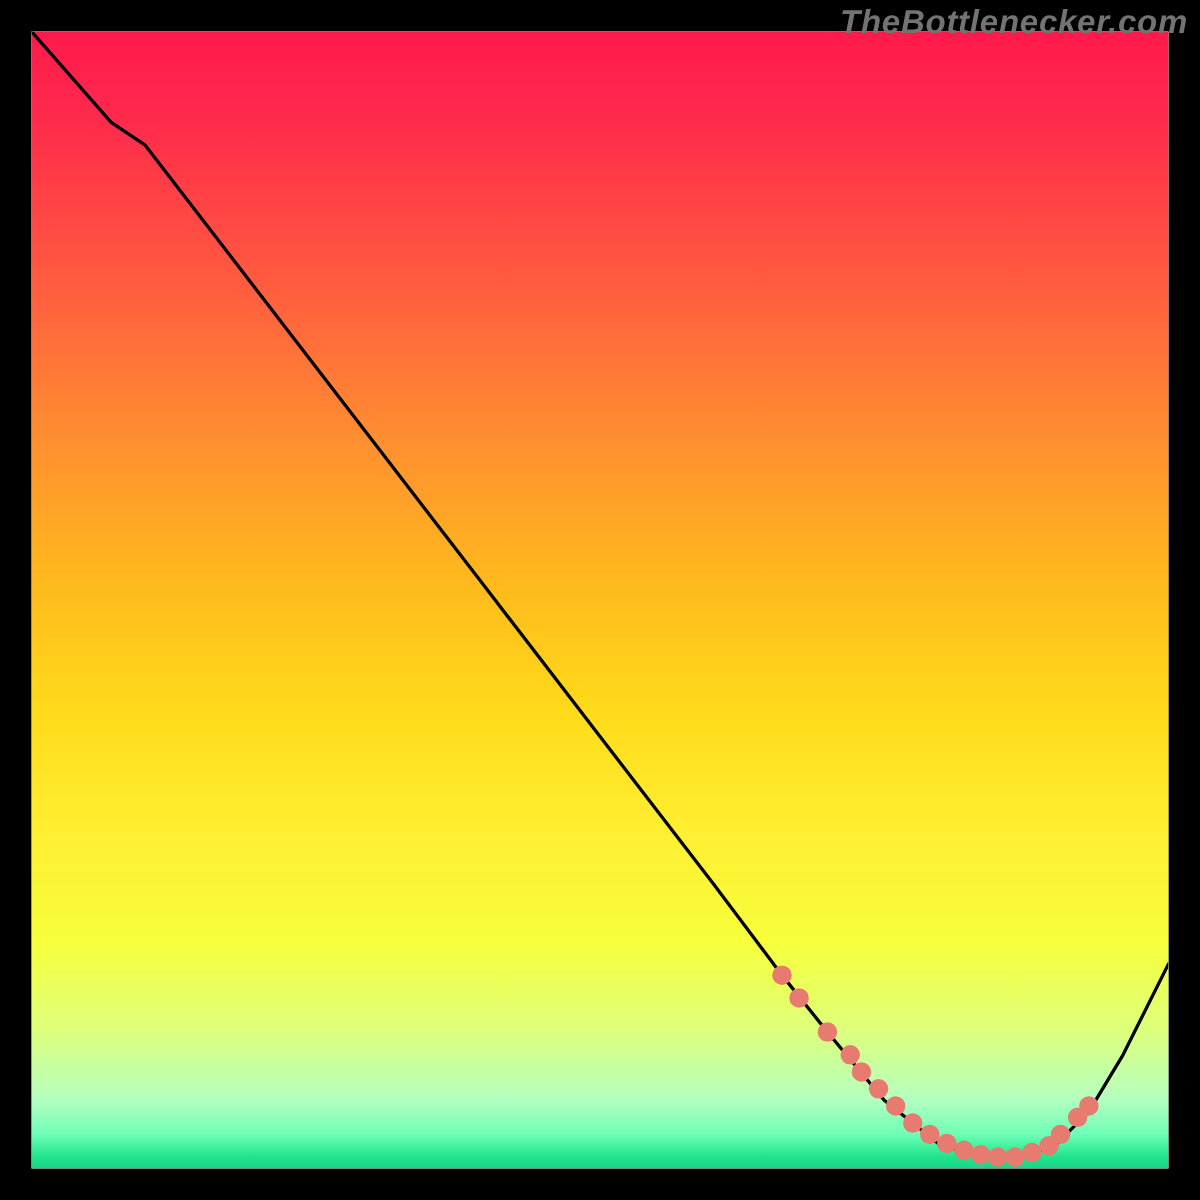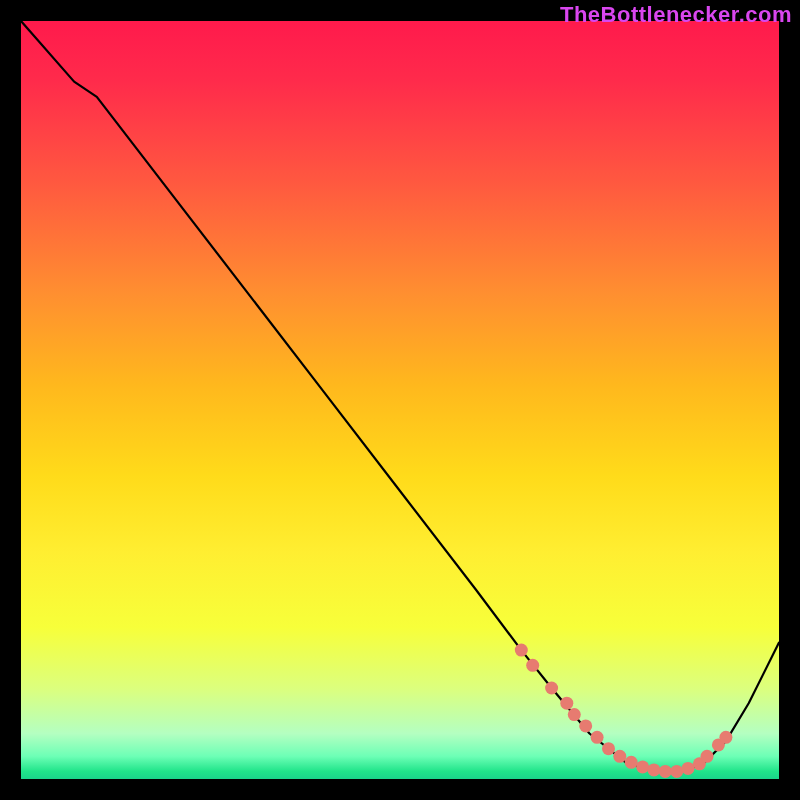--- a/index.html
+++ b/index.html
@@ -14,25 +14,26 @@
   .frame {
     position: relative;
     width: 800px;
     height: 800px;
     background: #000;
   }
   .watermark {
     position: absolute;
     top: 2px;
     right: 8px;
-    color: #d946ef;
+    color: #737373;
     font-size: 22px;
     font-weight: 600;
     letter-spacing: 0.5px;
     z-index: 5;
+    font-style: italic;
   }
   .plot {
     position: absolute;
     left: 21px;
     top: 21px;
     width: 758px;
     height: 758px;
     background: #fff;
     overflow: hidden;
   }

